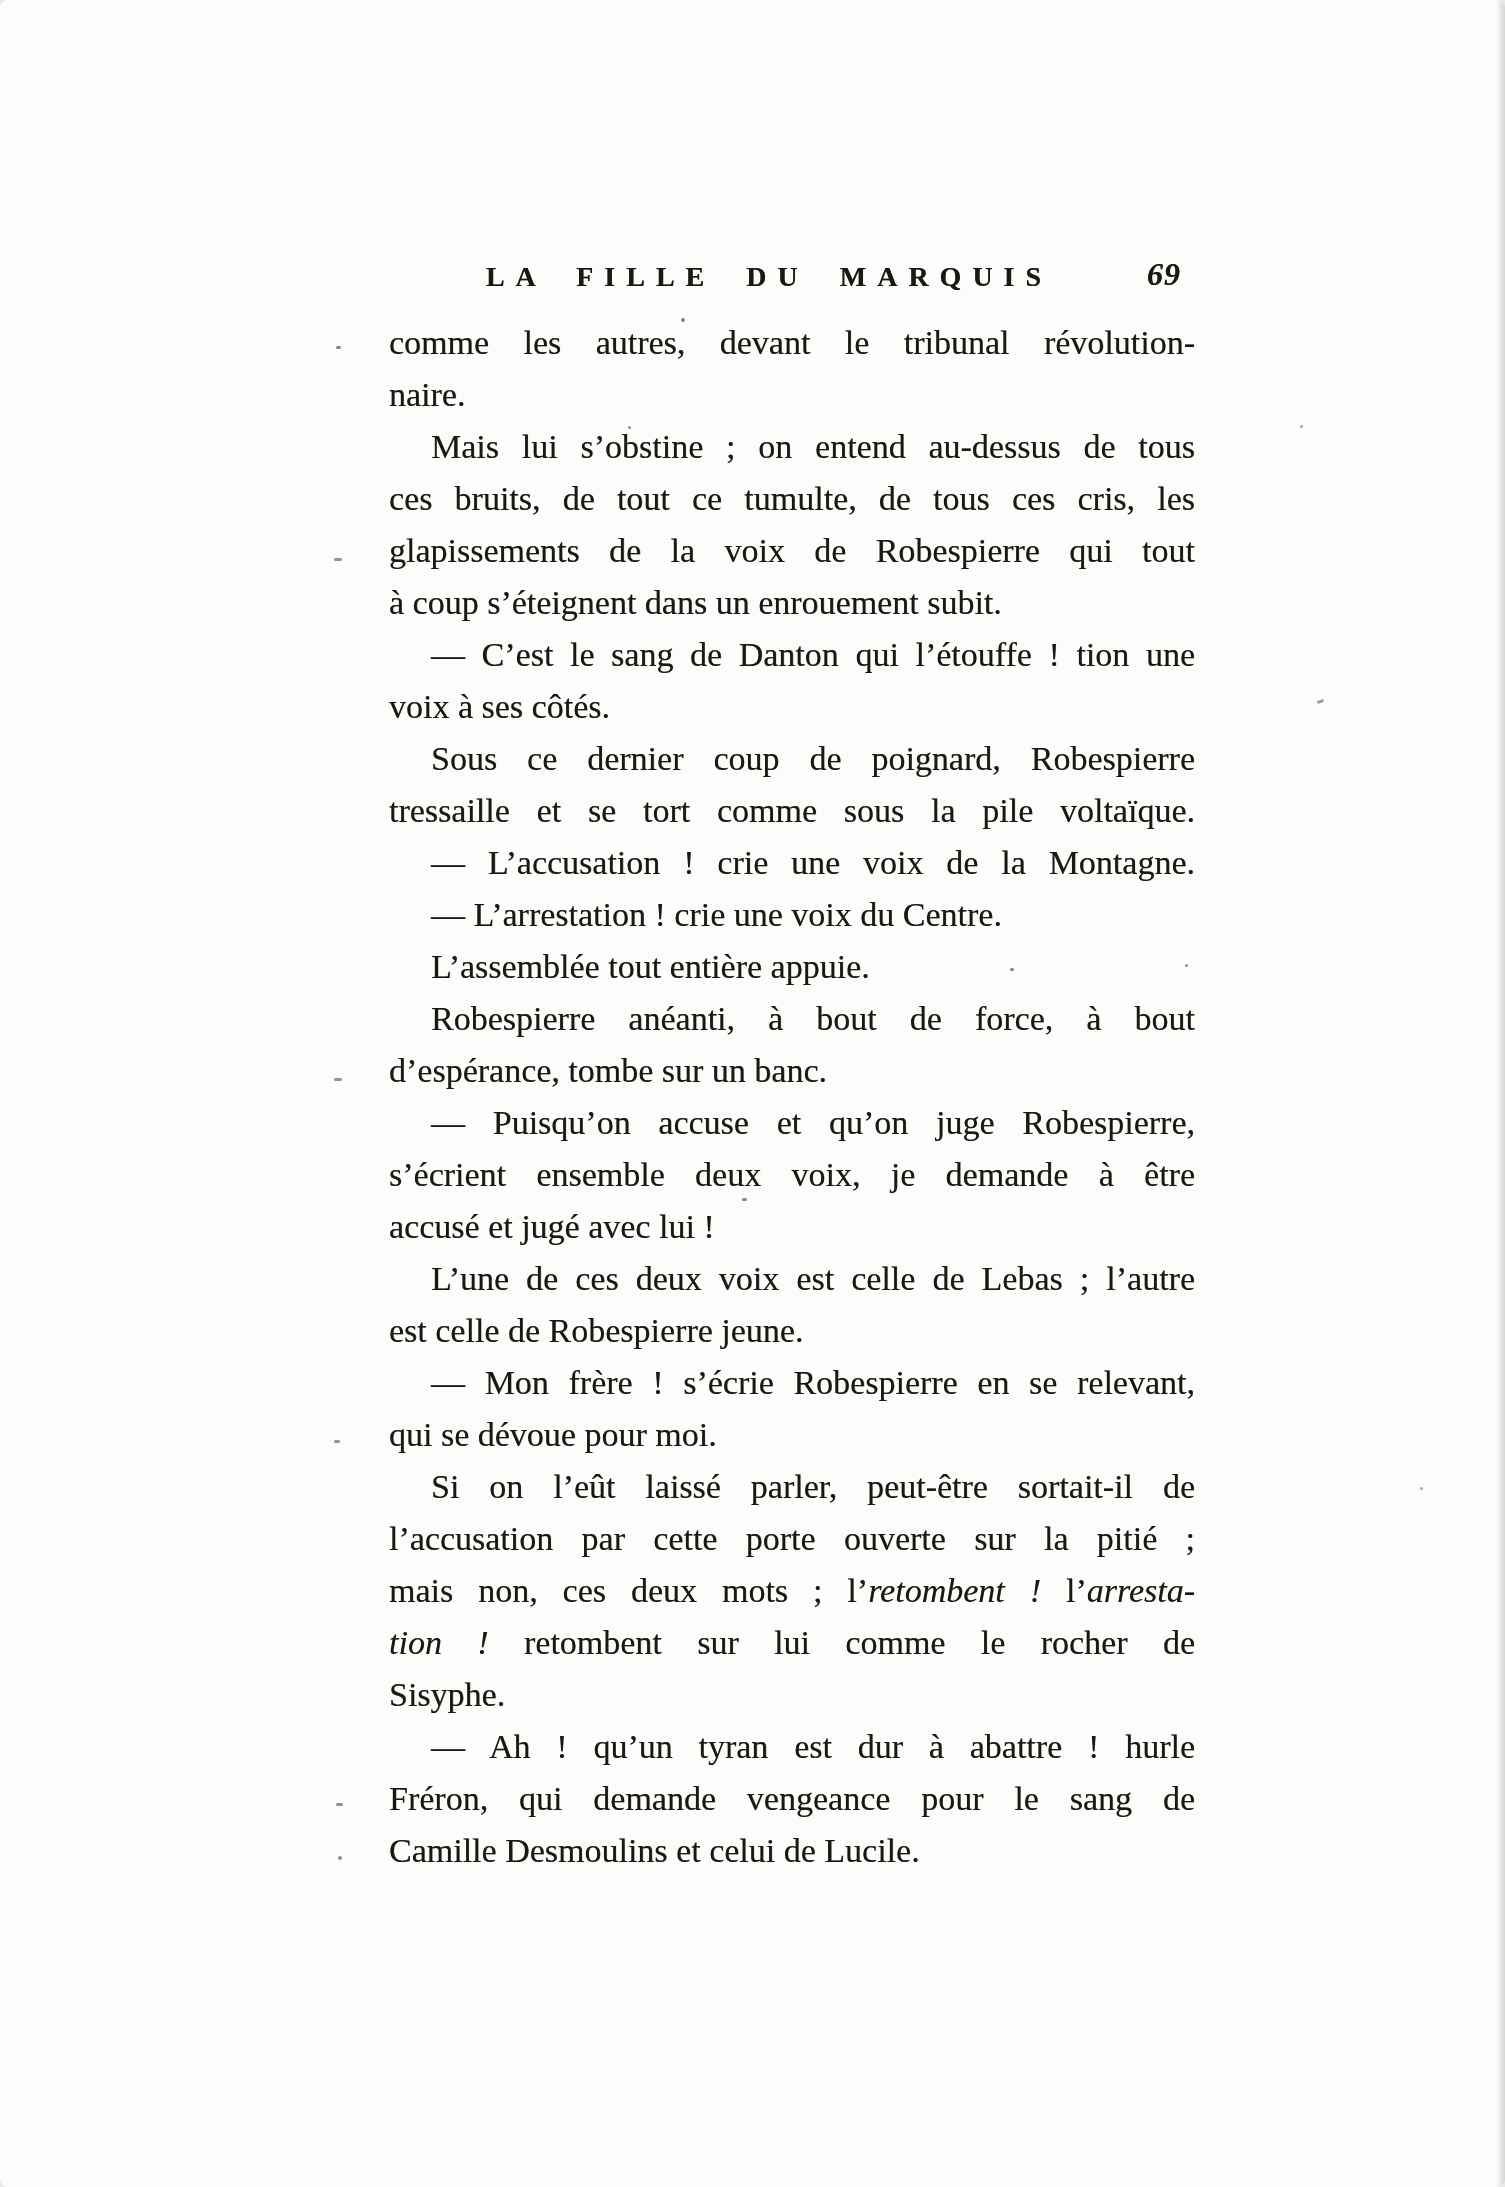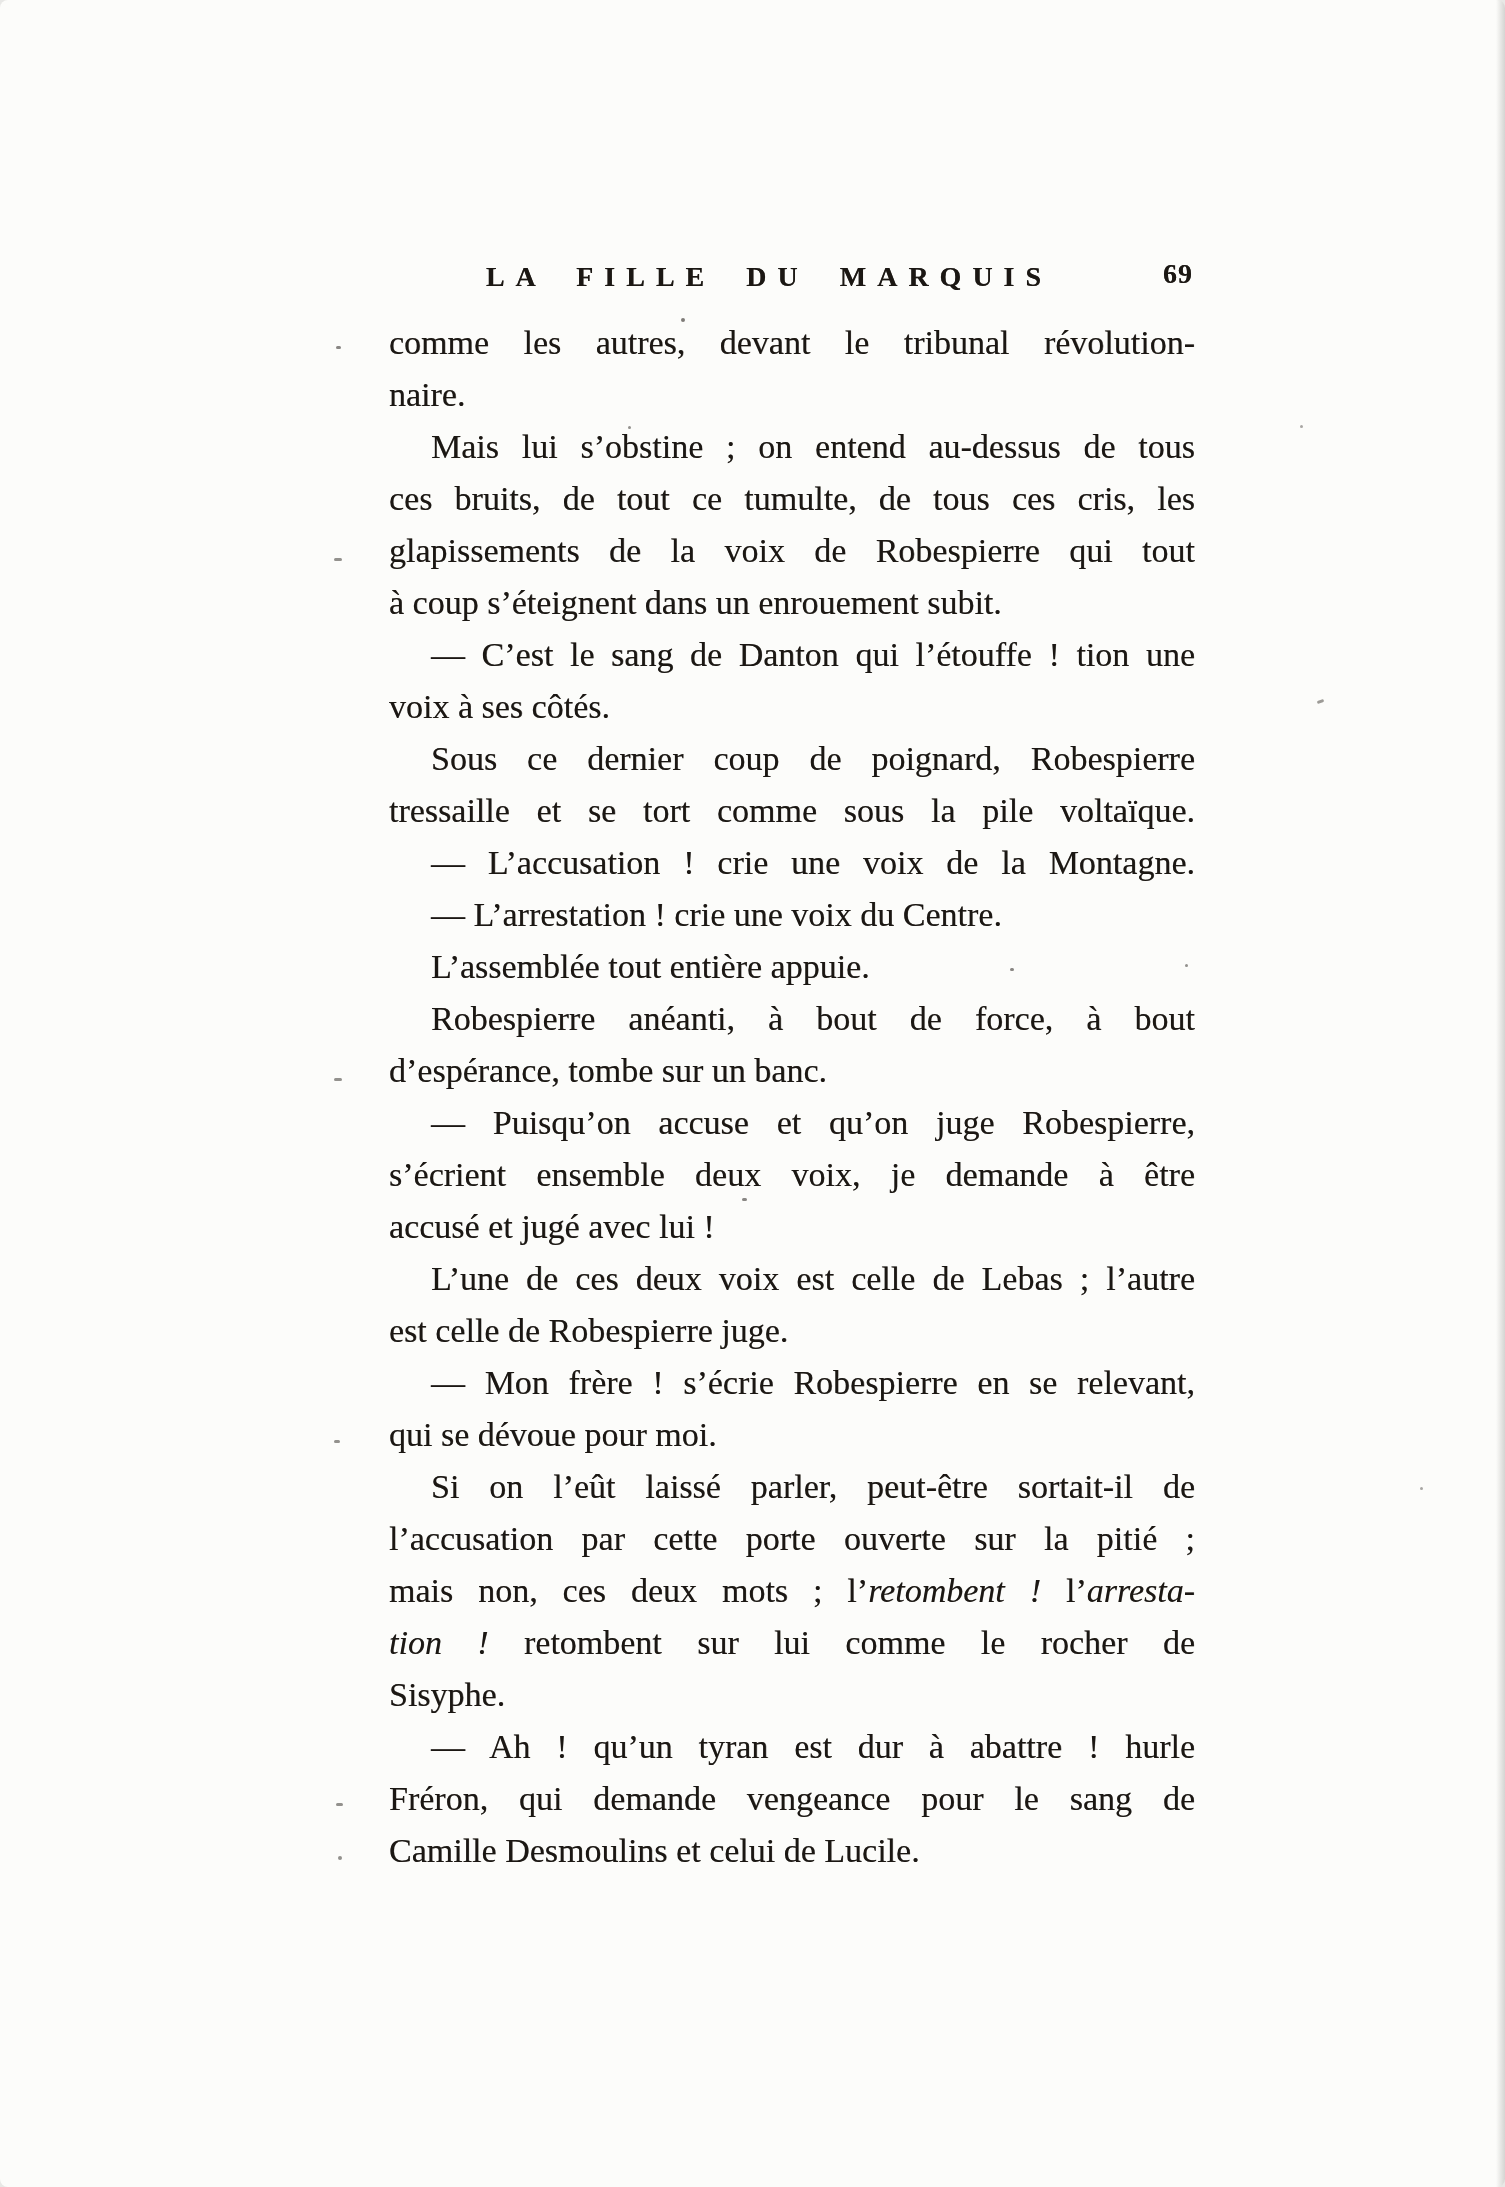--- a/index.html
+++ b/index.html
@@ -21,24 +21,25 @@
     position:absolute;left:343px;top:252px;width:852px;height:50px;
     line-height:50px;
   }
   .running-title{
     display:block;text-align:center;
     font-size:28px;font-weight:bold;
     letter-spacing:11px;word-spacing:13px;
     text-shadow:0 0 .6px rgba(27,23,19,.75);
   }
   .page-number{
-    position:absolute;right:2px;top:-3px;
-    font-size:28px;font-weight:bold;
+    position:absolute;right:14px;top:-3px;
+    font-size:32px;font-weight:bold;
     letter-spacing:1px;
     text-shadow:0 0 .6px rgba(27,23,19,.75);
+    font-style:italic;
   }
   .text-block{
     position:absolute;left:343px;top:317px;width:852px;
     font-size:34px;
     text-shadow:.3px .3px 0 rgba(27,23,19,.55);
   }
   .para{margin:0;padding:0;}
   .line{
     height:52px;line-height:52px;
     text-align:justify;text-align-last:justify;
@@ -95,21 +96,21 @@
         <div class="line firstline"><span>Robespierre anéanti, à bout de force, à bout</span></div>
         <div class="line endline"><span>d’espérance, tombe sur un banc.</span></div>
       </div>
       <div class="para">
         <div class="line firstline"><span>— Puisqu’on accuse et qu’on juge Robespierre,</span></div>
         <div class="line"><span>s’écrient ensemble deux voix, je demande à être</span></div>
         <div class="line endline"><span>accusé et jugé avec lui !</span></div>
       </div>
       <div class="para">
         <div class="line firstline"><span>L’une de ces deux voix est celle de Lebas ; l’autre</span></div>
-        <div class="line endline"><span>est celle de Robespierre juge.</span></div>
+        <div class="line endline"><span>est celle de Robespierre jeune.</span></div>
       </div>
       <div class="para">
         <div class="line firstline"><span>— Mon frère ! s’écrie Robespierre en se relevant,</span></div>
         <div class="line endline"><span>qui se dévoue pour moi.</span></div>
       </div>
       <div class="para">
         <div class="line firstline"><span>Si on l’eût laissé parler, peut-être sortait-il de</span></div>
         <div class="line"><span>l’accusation par cette porte ouverte sur la pitié ;</span></div>
         <div class="line"><span>mais non, ces deux mots ; l’</span><span class="it">retombent !</span><span> l’</span><span class="it">arresta-</span></div>
         <div class="line"><span class="it">tion !</span><span> retombent sur lui comme le rocher de</span></div>

